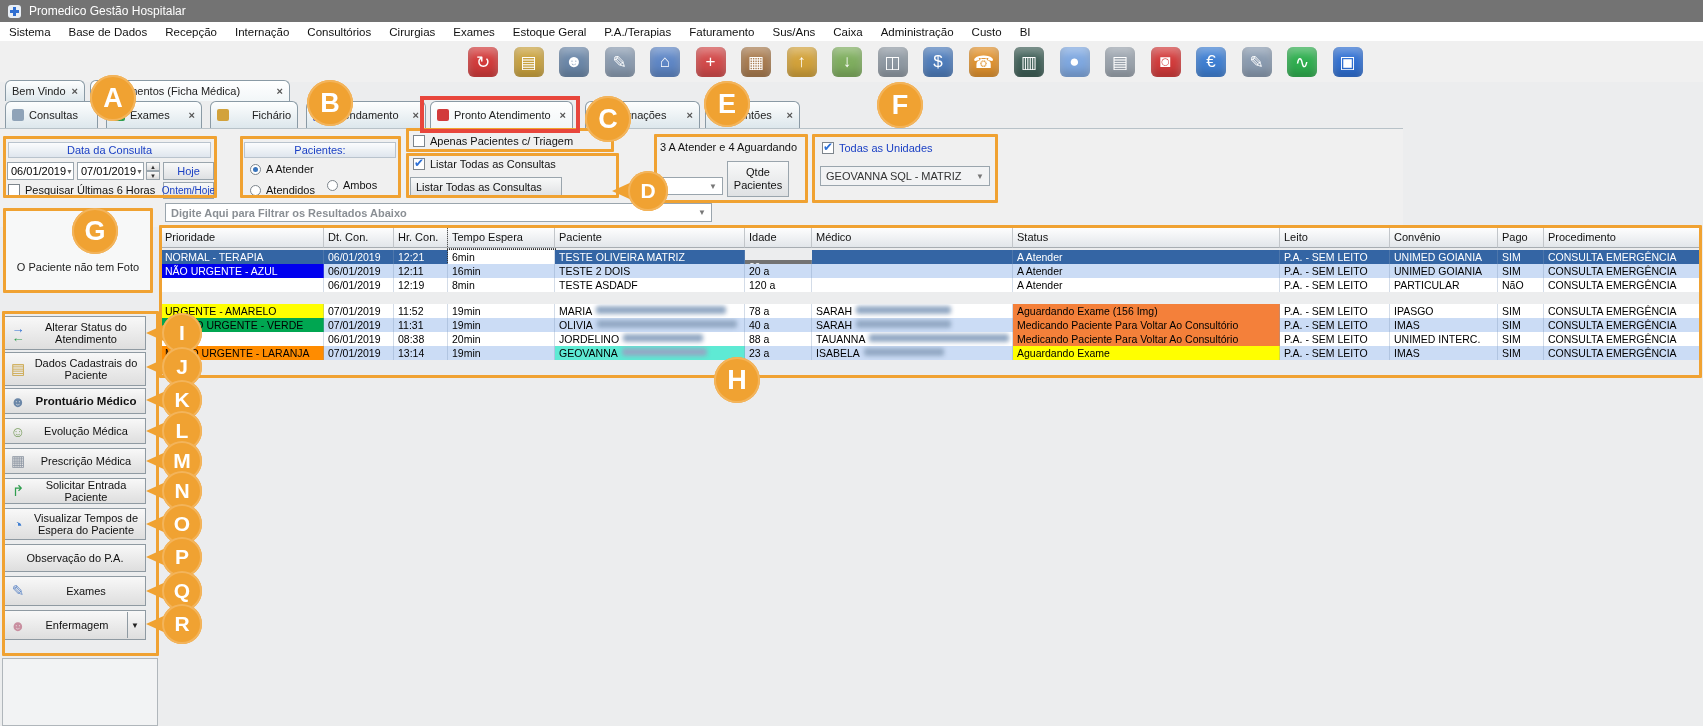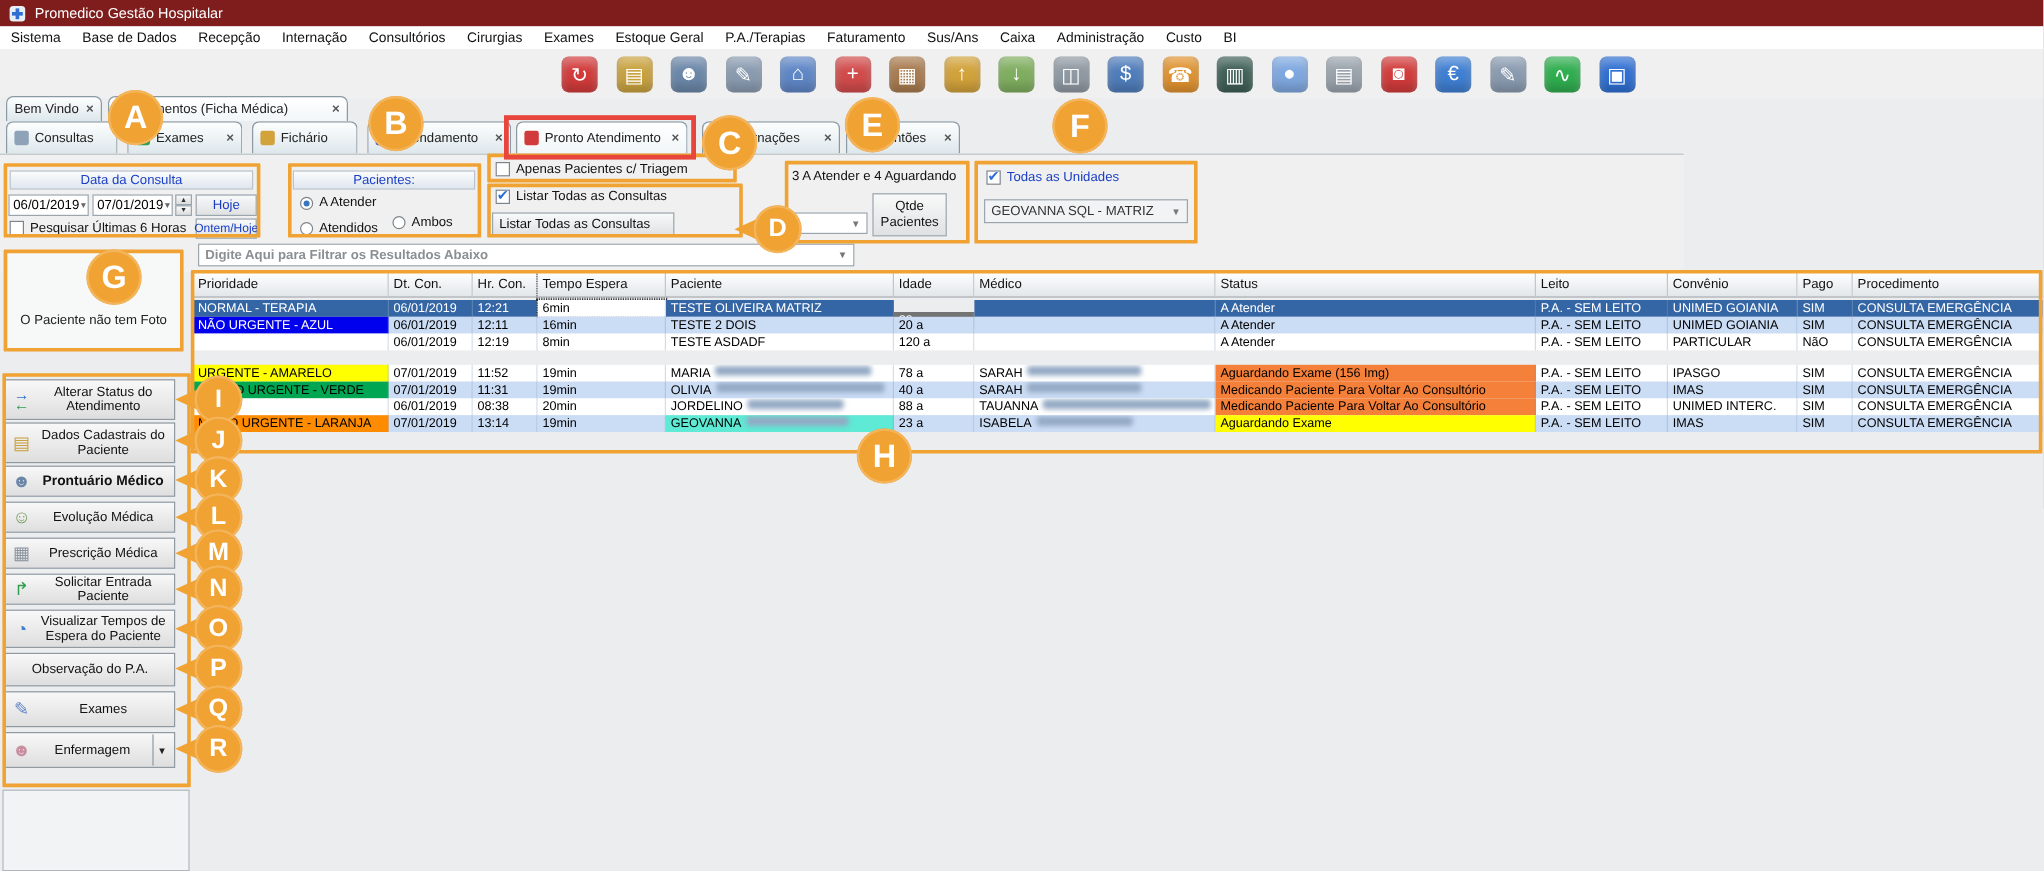--- a/index.html
+++ b/index.html
@@ -1,19 +1,19 @@
 <!DOCTYPE html>
 <html lang="pt"><head>
 <meta charset="utf-8">
 <style>
   html,body{margin:0;padding:0;background:#d7d9db;}
   #screen{position:relative;width:1703px;height:726px;overflow:hidden;
     font-family:"Liberation Sans",sans-serif;background:#ecedee;}
   
-  .titlebar{position:absolute;left:0;top:0;width:1703px;height:22px;background:#7f1d1d;
+  .titlebar{position:absolute;left:0;top:0;width:1703px;height:22px;background:#737373;
     display:flex;align-items:center;color:#fff;font-size:12px;}
   .title-ic{width:13px;height:13px;margin:0 8px 0 8px;background:#e8eef5;border-radius:3px;
     position:relative;}
   .title-ic::after{content:"";position:absolute;left:5px;top:2px;width:3px;height:9px;background:#2f6fd2;}
   .title-ic::before{content:"";position:absolute;left:2px;top:5px;width:9px;height:3px;background:#2f6fd2;}
   
   .menubar{position:absolute;left:0;top:22px;width:1703px;height:19px;background:#ffffff;
     display:flex;align-items:center;font-size:11.5px;color:#111;border-bottom:1px solid #e4e4e4;}
   .menu-item{padding:0 9px;cursor:default;}
   
@@ -157,21 +157,21 @@
   <div id="subtabs">
       <div class="tab" style="left: 5px; width: 93px; top: 101px; height: 27px;">
         <span class="tab-ic" style="background: rgb(143, 163, 184);"></span>
         <span>Consultas</span>
       </div>
       <div class="tab" style="left: 106px; width: 96px; top: 101px; height: 27px;">
         <span class="tab-ic" style="background: rgb(47, 158, 79);"></span>
         <span>Exames</span>
         <span class="x">×</span>
       </div>
-      <div class="tab" style="left: 210px; width: 88px; top: 101px; height: 27px;">
+      <div class="tab" style="left: 210px; width: 88px; top: 101px; height: 27px; justify-content: space-between;">
         <span class="tab-ic" style="background: rgb(210, 162, 59);"></span>
         <span>Fichário</span>
       </div>
       <div class="tab" style="left: 306px; width: 120px; top: 101px; height: 27px;">
         <span class="tab-ic" style="background: rgb(47, 79, 210);"></span>
         <span>Agendamento</span>
         <span class="x">×</span>
       </div>
       <div class="tab active" style="left: 430px; width: 143px; top: 101px; height: 27px;">
         <span class="tab-ic" style="background: rgb(210, 59, 59);"></span>

